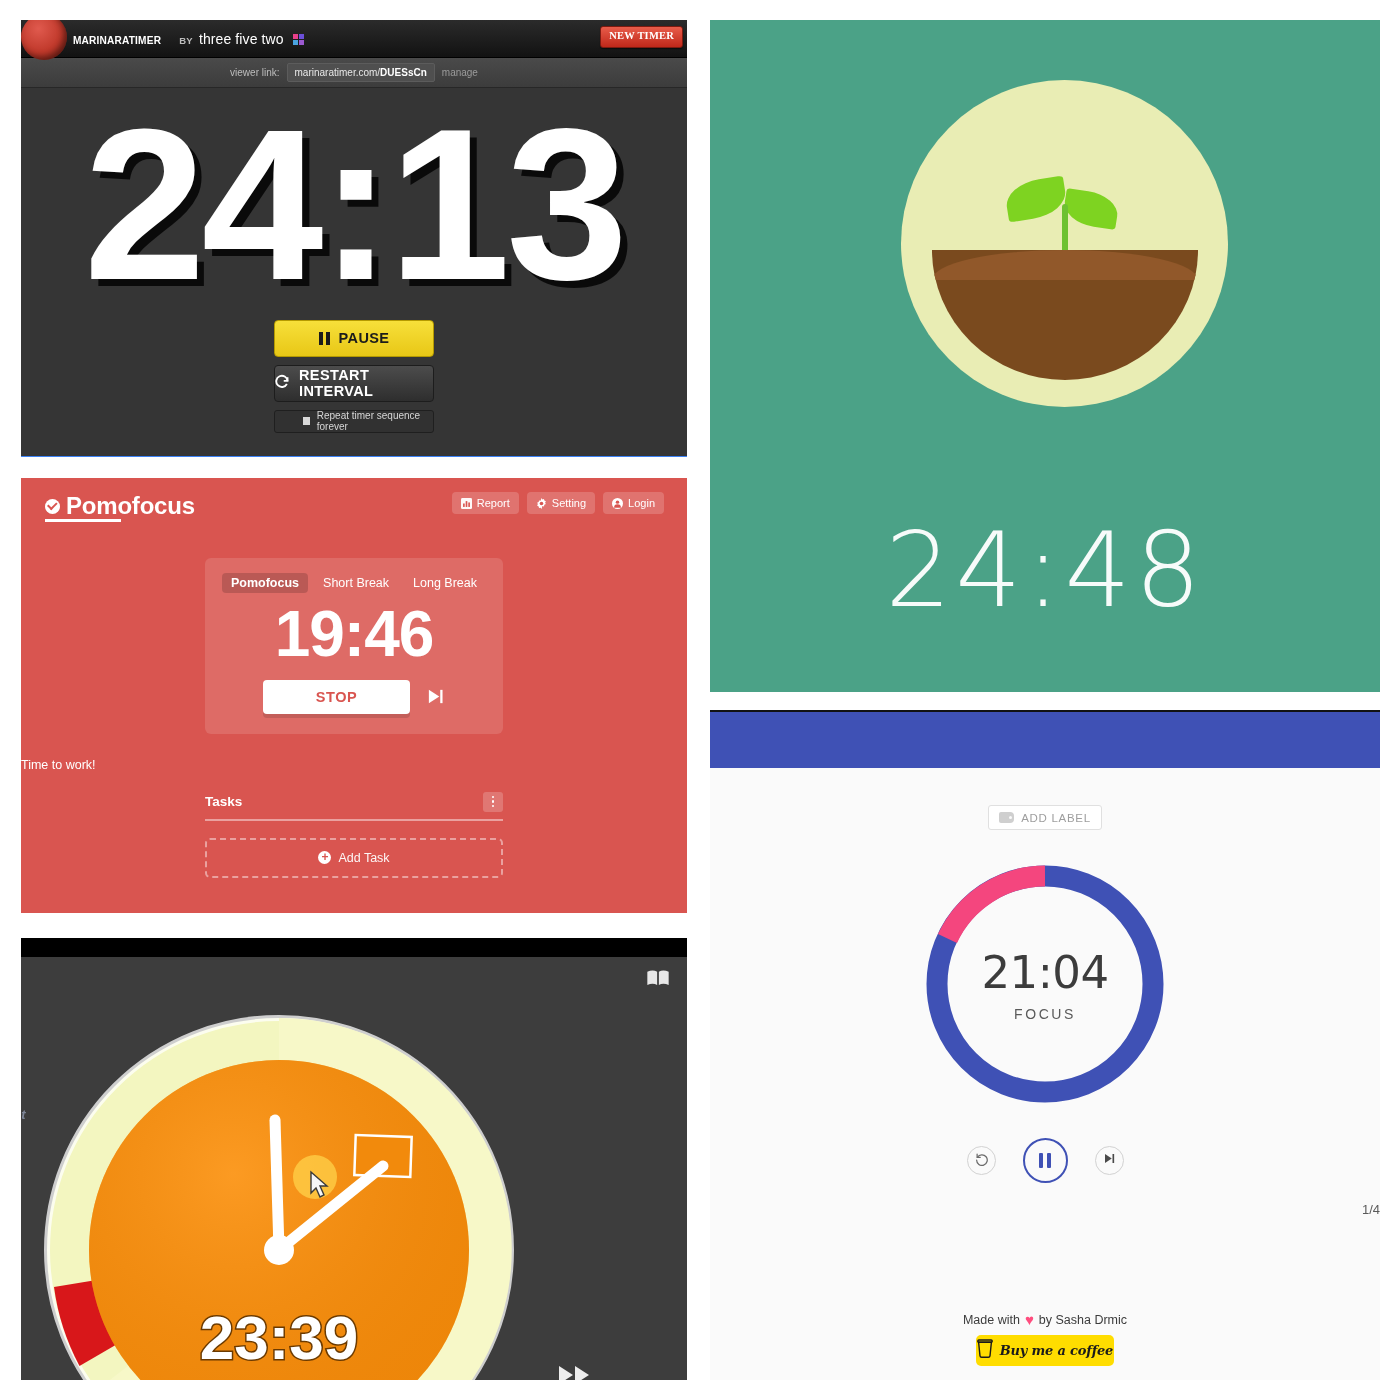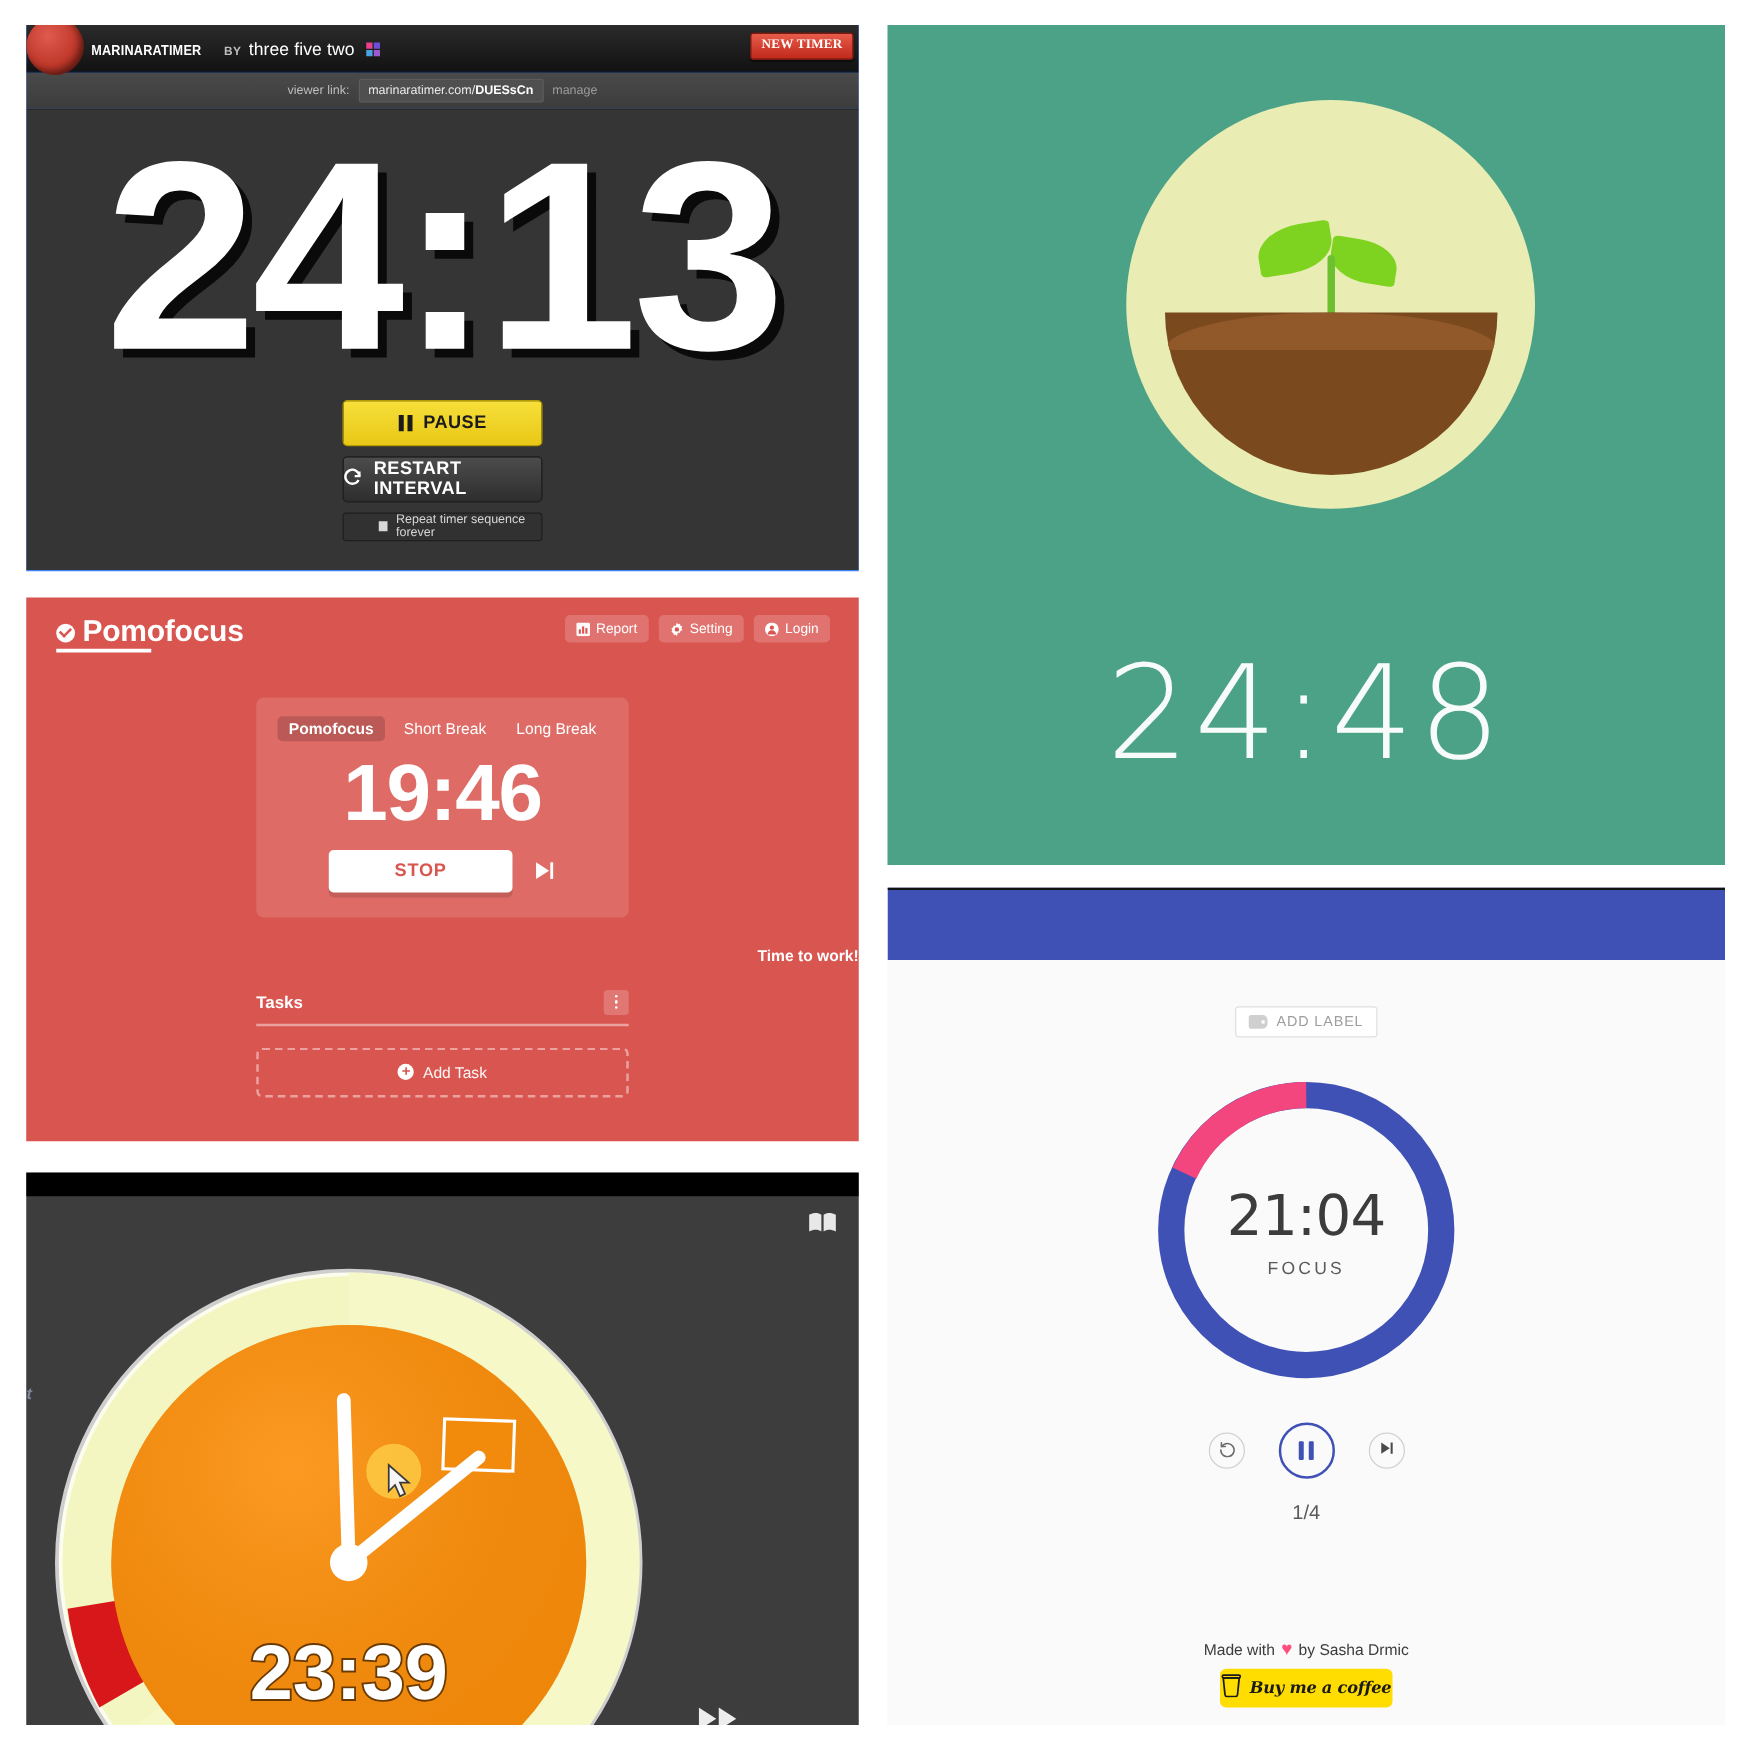--- a/index.html
+++ b/index.html
@@ -157,21 +157,21 @@
     font-size: 64px; font-weight: 700; letter-spacing: -1px; line-height: 1.12;
     color:#ffffff;
   }
   .pf-actions { display:flex; align-items:center; justify-content:center; gap: 16px; margin-top: 9px;}
   .pf-stop {
     background:#ffffff; color:#d95550; font-weight:700; font-size: 14.5px;
     letter-spacing: .6px; padding: 9px 53px; border-radius: 4px;
     box-shadow: 0 4px 0 rgba(0,0,0,.12);
   }
   .pf-skip { width: 19px; height: 19px; }
-  .pf-msg { text-align:right; margin-top: 24px; font-size: 12.5px; font-weight: bold; }
+  .pf-msg { text-align:left; margin-top: 24px; font-size: 12.5px; }
   .pf-taskhead {
     margin: 20px auto 0; width: 298px; display:flex; align-items:center;
     justify-content: space-between; padding-bottom: 7px;
     border-bottom: 2px solid rgba(255,255,255,.45);
   }
   .pf-taskhead-label { font-size: 13.5px; font-weight:700; }
   .pf-kebab {
     background: rgba(255,255,255,.2); border-radius:3px; width: 20px; height:20px;
     display:flex; flex-direction:column; align-items:center; justify-content:center; gap:2px;
   }
@@ -279,21 +279,21 @@
   }
   .fc-cbtn {
     width: 29px; height: 29px; border-radius:50%; border: 1.5px solid #d2d2d2;
     display:flex; align-items:center; justify-content:center; background:#fafafa;
   }
   .fc-cbtn.main {
     width: 45px; height: 45px; border: 2px solid #3f51b5;
   }
   .fc-pause { display:flex; gap:4px; }
   .fc-pause i { width: 4px; height: 15px; background:#3f51b5; display:block; border-radius:1px;}
-  .fc-count { text-align:center; margin-top: 19px; font-size: 16px; color:#5a5a5a; }
+  .fc-count { text-align:right; margin-top: 19px; font-size: 13px; color:#5a5a5a; }
   .fc-footer {
     position:absolute; left:0; right:0; bottom: 14px; text-align:center;
   }
   .fc-madeby { font-size: 12.5px; color:#3c3c3c; display:flex; align-items:center; justify-content:center; gap:5px;}
   .fc-heart { color:#ff4d7e; font-size: 15px; line-height:1; }
   .fc-coffee {
     margin: 8px auto 0; width: 138px; height: 31px; background:#ffdd00; border-radius: 5px;
     display:flex; align-items:center; justify-content:center; gap: 7px;
   }
   .fc-coffee-label {

